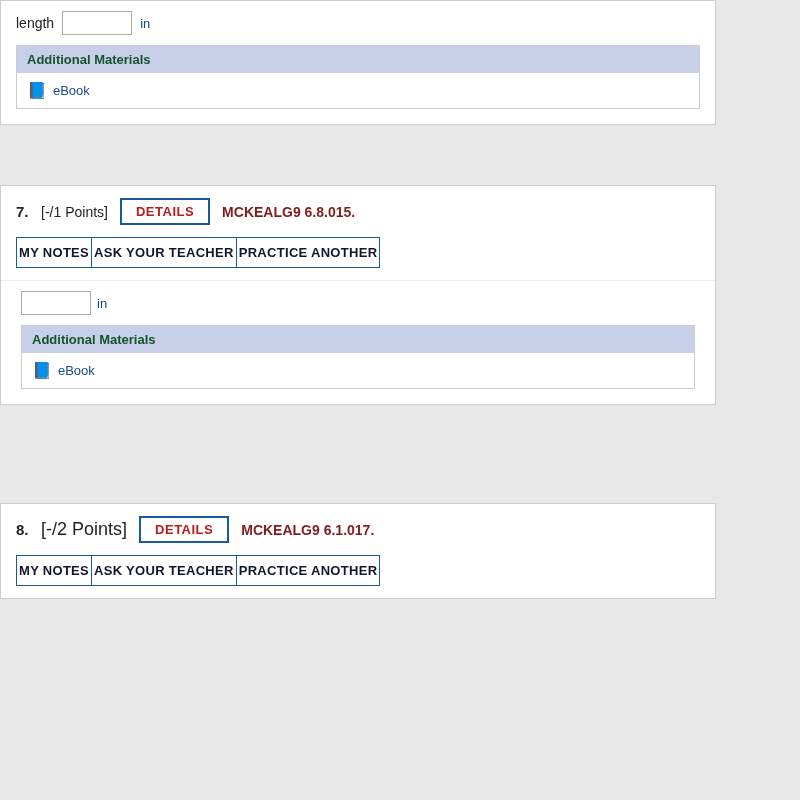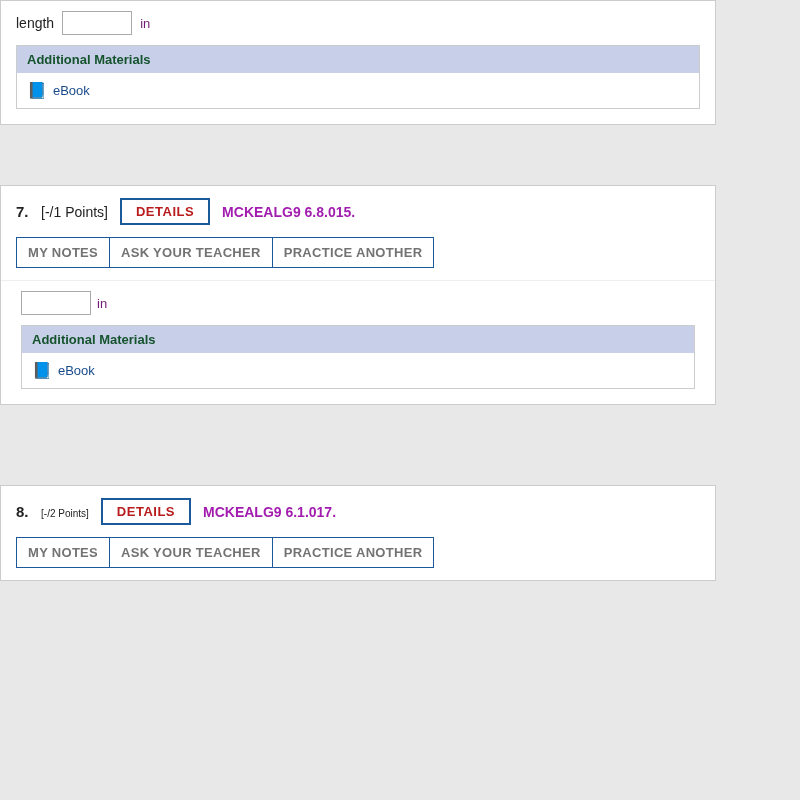--- a/index.html
+++ b/index.html
@@ -74,21 +74,21 @@
     }
 
     .ebook-icon {
       font-size: 16px;
     }
 
     
     .question-section {
       background: #fff;
       border: 1px solid #ccc;
-      margin: 0 0 10px 0;
+      margin: 0 0 28px 0;
     }
 
     .question-header {
       display: flex;
       align-items: center;
       gap: 12px;
       padding: 12px 15px;
       border-bottom: none;
     }
 
@@ -105,36 +105,36 @@
       font-size: 13px;
       font-weight: bold;
       padding: 4px 14px;
       cursor: pointer;
       letter-spacing: 0.5px;
     }
 
     .question-code {
       font-size: 14px;
       font-weight: bold;
-      color: #a21caf;
+      color: #7f1d1d;
     }
 
     .action-buttons {
       display: flex;
       gap: 0;
       padding: 0 15px 12px 15px;
     }
 
     .action-btn {
       border: 1px solid #1a5a9a;
       background: #fff;
-      color: #737373;
-      font-size: 13px;
-      font-weight: bold;
-      padding: 7px 11px;
+      color: #0f172a;
+      font-size: 13px;
+      font-weight: bold;
+      padding: 7px 2px;
       cursor: pointer;
       letter-spacing: 0.3px;
     }
 
     .action-btn:not(:last-child) {
       border-right: none;
     }
 
     .question-body {
       padding: 10px 20px 15px 20px;
@@ -155,21 +155,21 @@
 
     .answer-row {
       display: flex;
       align-items: center;
       gap: 6px;
       margin-bottom: 10px;
     }
 
     .unit-label {
       font-size: 13px;
-      color: #701a75;
+      color: #0c4a6e;
     }
 
     .spacer {
       height: 10px;
       background: #e8e8e8;
     }
   </style>
 </head>
 <body>
 
@@ -236,21 +236,21 @@
   <div class="spacer"></div>
   <div class="spacer"></div>
   <div class="spacer"></div>
   <div class="spacer"></div>
 
   <div class="question-section">
     <div class="question-header">
       <span class="question-number">
         <span>8.</span>
         &nbsp;
-        <span style="font-weight:normal; font-size:10px;">[-/2 Points]</span>
+        <span style="font-weight:normal; font-size:18px;">[-/2 Points]</span>
       </span>
       <button class="details-btn">DETAILS</button>
       <span class="question-code">MCKEALG9 6.1.017.</span>
     </div>
     <div class="action-buttons">
       <button class="action-btn">MY NOTES</button>
       <button class="action-btn">ASK YOUR TEACHER</button>
       <button class="action-btn">PRACTICE ANOTHER</button>
     </div>
   </div>

